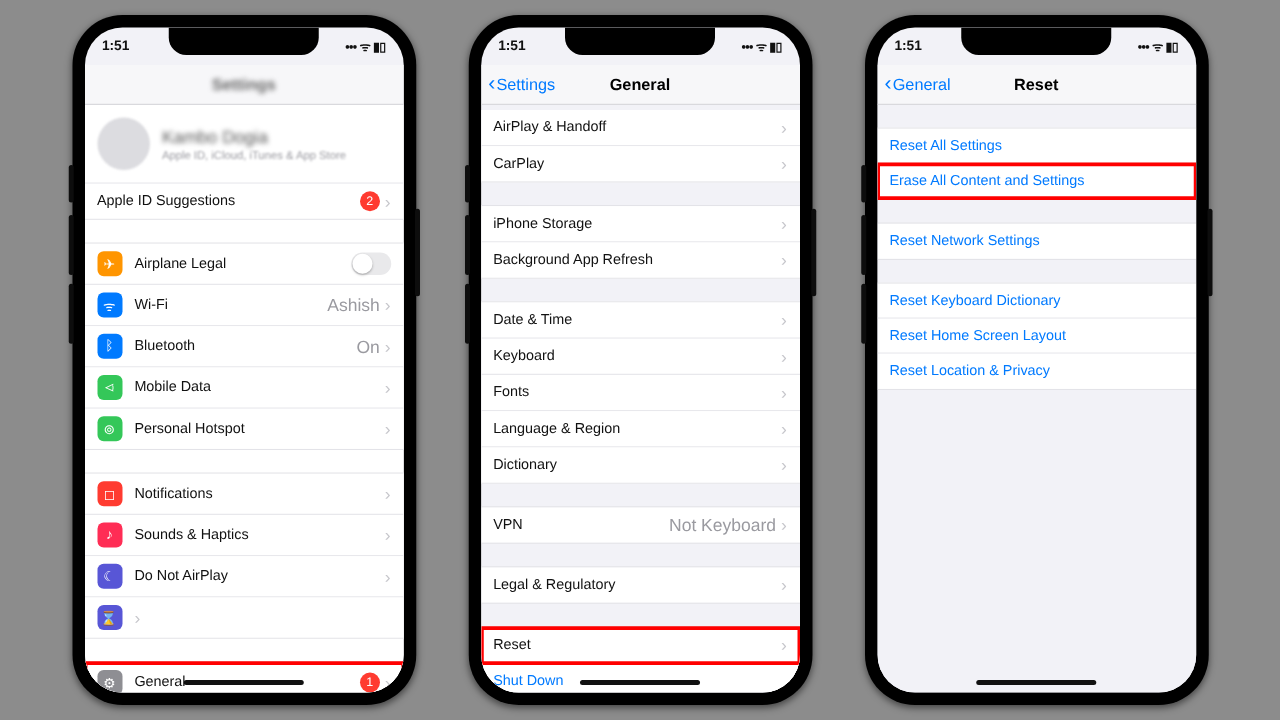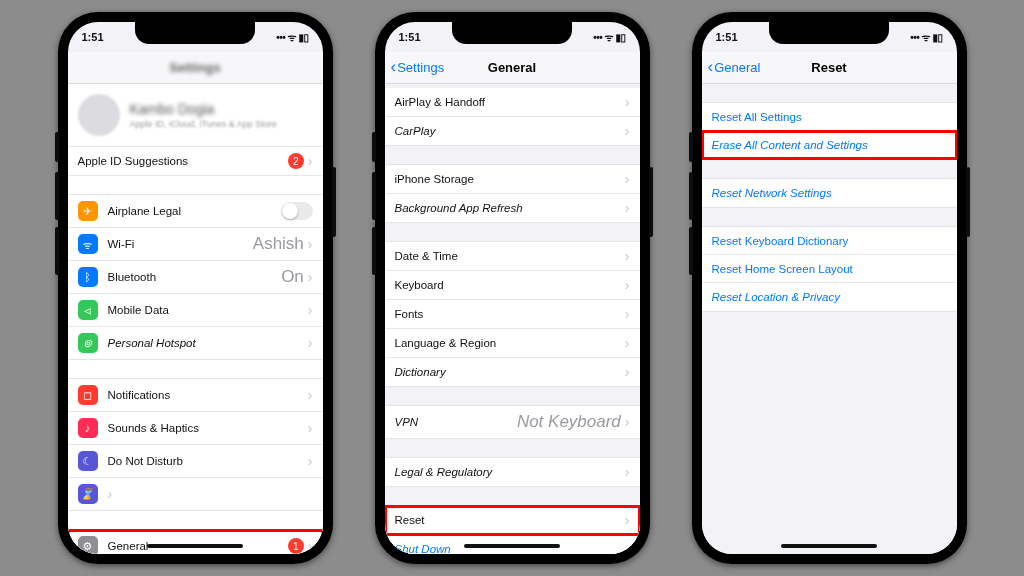--- a/index.html
+++ b/index.html
@@ -45,28 +45,28 @@
   }
   .nav-back .chev { font-size:17px; line-height:1; margin-top:-2px; }
   .content { height:calc(100% - 62px); overflow:hidden; background:#f2f2f7; }
   .content.white { background:#fff; }
   .group { margin-top:18px; background:#fff; border-top:1px solid #e3e3e8; border-bottom:1px solid #e3e3e8; }
   .group.tight { margin-top:4px; border-top:none; }
   .row {
     min-height:28px; padding:6px 10px; display:flex; align-items:center;
     border-bottom:1px solid #e8e8ec; font-size:11.5px; color:#111; background:#fff;
   }
-  .row:last-child { border-bottom:none;font-style:italic; }
+  .row:last-child { border-bottom:none; }
   .row .icon {
     width:20px; height:20px; border-radius:5px; margin-right:10px;
     display:flex; align-items:center; justify-content:center; color:#fff; font-size:11px;
     flex-shrink:0;
   }
   .row .label { flex:1; }
-  .row .detail { color:#9a9aa0; font-size:17px; margin-right:4px; }
+  .row .detail { color:#9a9aa0; font-size:14px; margin-right:4px; }
   .row .chev-r { color:#c7c7cc; font-size:14px; }
   .row .badge {
     background:#ff3b30; color:#fff; width:16px; height:16px; border-radius:8px;
     font-size:10px; display:flex; align-items:center; justify-content:center; margin-right:4px;
   }
   .toggle {
     width:32px; height:18px; background:#e9e9eb; border-radius:9px; position:relative;
   }
   .toggle::after {
     content:""; position:absolute; width:16px; height:16px; background:#fff;
@@ -152,21 +152,21 @@
             <span class="label">Notifications</span>
             <span class="chev-r">›</span>
           </div>
           <div class="row">
             <span class="icon" style="background: rgb(255, 45, 85);">♪</span>
             <span class="label">Sounds &amp; Haptics</span>
             <span class="chev-r">›</span>
           </div>
           <div class="row">
             <span class="icon" style="background: rgb(88, 86, 214);">☾</span>
-            <span class="label">Do Not Disturb</span>
+            <span class="label">Do Not AirPlay</span>
             <span class="chev-r">›</span>
           </div>
           <div class="row">
             <span class="icon" style="background: rgb(88, 86, 214);">⌛</span>
             <span class="chev-r">›</span>
           </div>
         </div>
       <div class="group" id="p1g3">
           <div class="row redbox">
             <span class="icon" style="background: rgb(142, 142, 147);">⚙</span>

